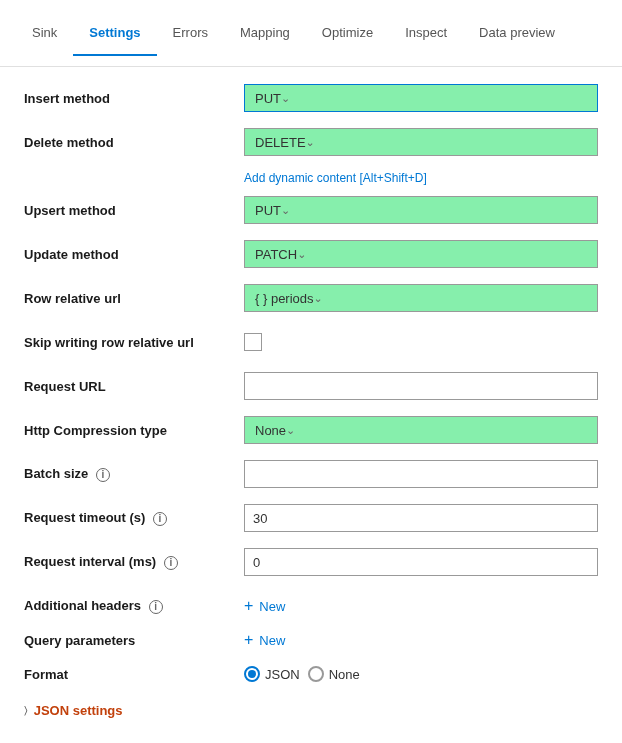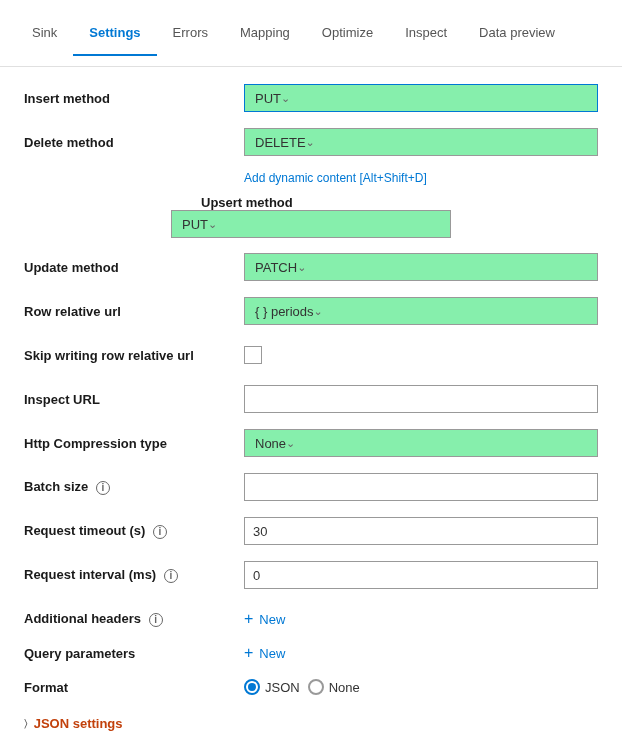--- a/index.html
+++ b/index.html
@@ -233,21 +233,21 @@
     <div class="form-label">Delete method</div>
     <div class="form-control">
       <div class="select-box normal-border">
         <span>DELETE</span>
         <span class="chevron">⌄</span>
       </div>
     </div>
   </div>
   <div class="dynamic-link">Add dynamic content [Alt+Shift+D]</div>
 
-  <div class="form-row" style="margin-top:10px;flex-direction:column;">
+  <div class="form-row" style="margin-top:10px;">
     <div class="form-label">Upsert method</div>
     <div class="form-control">
       <div class="select-box normal-border">
         <span>PUT</span>
         <span class="chevron">⌄</span>
       </div>
     </div>
   </div>
 
   <div class="form-row">
@@ -271,21 +271,21 @@
   </div>
 
   <div class="form-row">
     <div class="form-label">Skip writing row relative url</div>
     <div class="form-control checkbox-wrapper">
       <div class="custom-checkbox"></div>
     </div>
   </div>
 
   <div class="form-row">
-    <div class="form-label">Inspect URL</div>
+    <div class="form-label">Request URL</div>
     <div class="form-control">
       <input type="text" class="text-input" value="" style="">
     </div>
   </div>
 
   <div class="form-row">
     <div class="form-label">Http Compression type</div>
     <div class="form-control">
       <div class="select-box normal-border">
         <span>None</span>

